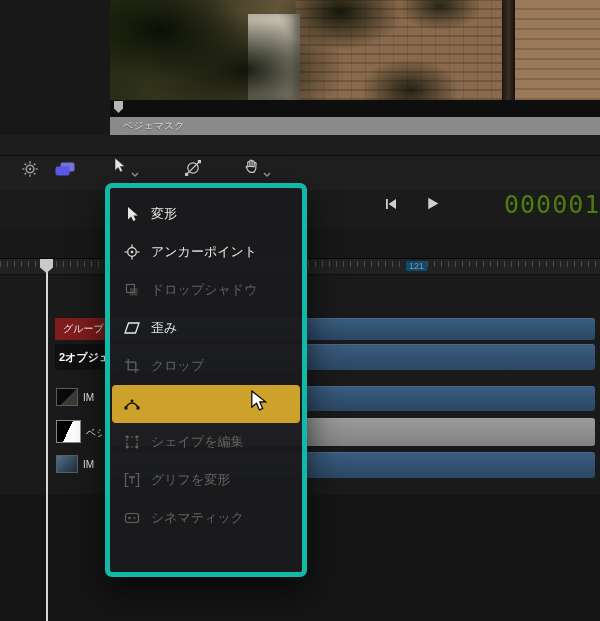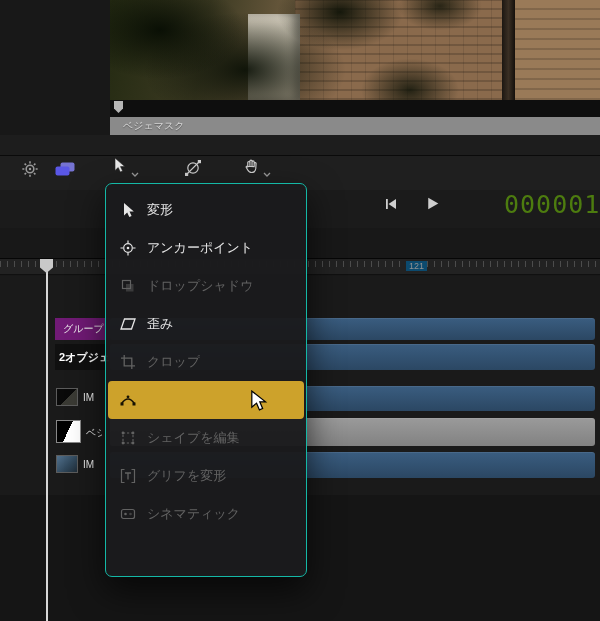--- a/index.html
+++ b/index.html
@@ -36,21 +36,21 @@
   .under-strip{left:0;top:135px;width:600px;height:20px;background:#1d1d1d;}
 
   
   .toolbar{left:0;top:155px;width:600px;height:35px;background:#1f1f1f;
     border-top:1px solid #0a0a0a;box-sizing:border-box;}
   .transport-strip{left:0;top:190px;width:600px;height:38px;background:#1b1b1b;}
   .tool{position:absolute;display:flex;align-items:center;justify-content:center;}
 
   
   .menu{left:105px;top:183px;width:202px;height:394px;background:rgba(27,27,29,.97);
-    border:1px solid #14b8a6;border-radius:7px;box-sizing:border-box;z-index:20;
+    border:5px solid #14b8a6;border-radius:7px;box-sizing:border-box;z-index:20;
     box-shadow:0 14px 34px rgba(0,0,0,.65);padding:7px 0;}
   .mi{height:38px;display:flex;align-items:center;gap:11px;padding:0 13px;color:#e6e6e6;font-size:13px;}
   .mi .mi-icon{width:17px;height:17px;flex:none;display:flex;align-items:center;justify-content:center;color:inherit;}
   .mi.disabled{color:#626262;}
   .mi.selected{background:#cda22b;color:#171203;margin:0 2px;border-radius:4px;padding:0 11px;}
   .mi-label{white-space:nowrap;overflow:hidden;}
 
   
   .timecode{left:504px;top:189px;width:96px;height:32px;overflow:hidden;
     font-family:"DejaVu Sans Mono","Liberation Mono",monospace;font-size:25px;line-height:32px;
@@ -66,21 +66,21 @@
   .bottom-bg{left:0;top:495px;width:600px;height:126px;background:#151515;}
 
   .playhead-cap{left:40px;top:259px;width:13px;height:14px;background:#c9c9c9;z-index:6;
     clip-path:polygon(0 0,100% 0,100% 60%,50% 100%,0 60%);}
   .playhead-line{left:46px;top:271px;width:2px;height:350px;background:rgba(236,236,236,.9);z-index:5;}
 
   .track{position:absolute;left:110px;width:485px;border-radius:3px;
     background:linear-gradient(180deg,#3a5d80,#2b4763);box-shadow:inset 0 1px 0 rgba(255,255,255,.08);}
   .track.gray{background:linear-gradient(180deg,#9a9a9a,#828282);}
   .row-label-dark{position:absolute;color:#e8e8e8;font-size:10px;white-space:nowrap;overflow:hidden;}
-  .grp-label{left:55px;top:318px;width:55px;height:22px;background:#701a75;color:#f0f0f0;
+  .grp-label{left:55px;top:318px;width:55px;height:22px;background:#7f1d1d;color:#f0f0f0;
     font-size:10px;line-height:22px;padding-left:8px;box-sizing:border-box;white-space:nowrap;overflow:hidden;}
   .grp-sub{left:55px;top:344px;width:55px;height:26px;background:#101010;color:#ffffff;font-weight:bold;
     font-size:11px;line-height:26px;padding-left:4px;box-sizing:border-box;white-space:nowrap;overflow:hidden;}
   .thumb{position:absolute;border:1px solid #5c5c5c;box-sizing:border-box;}
   .thumb.dark{background:linear-gradient(135deg,#0a0a0a 55%,#3a3a34 55%);}
   .thumb.mask{background:linear-gradient(115deg,#000 48%,#fff 48%);border-color:#888;}
   .thumb.photo{background:linear-gradient(135deg,#51708c 0%,#324a5e 55%,#1f2d38 100%);}
 
   .cursor-overlay{left:250px;top:390px;z-index:30;}
 </style>

